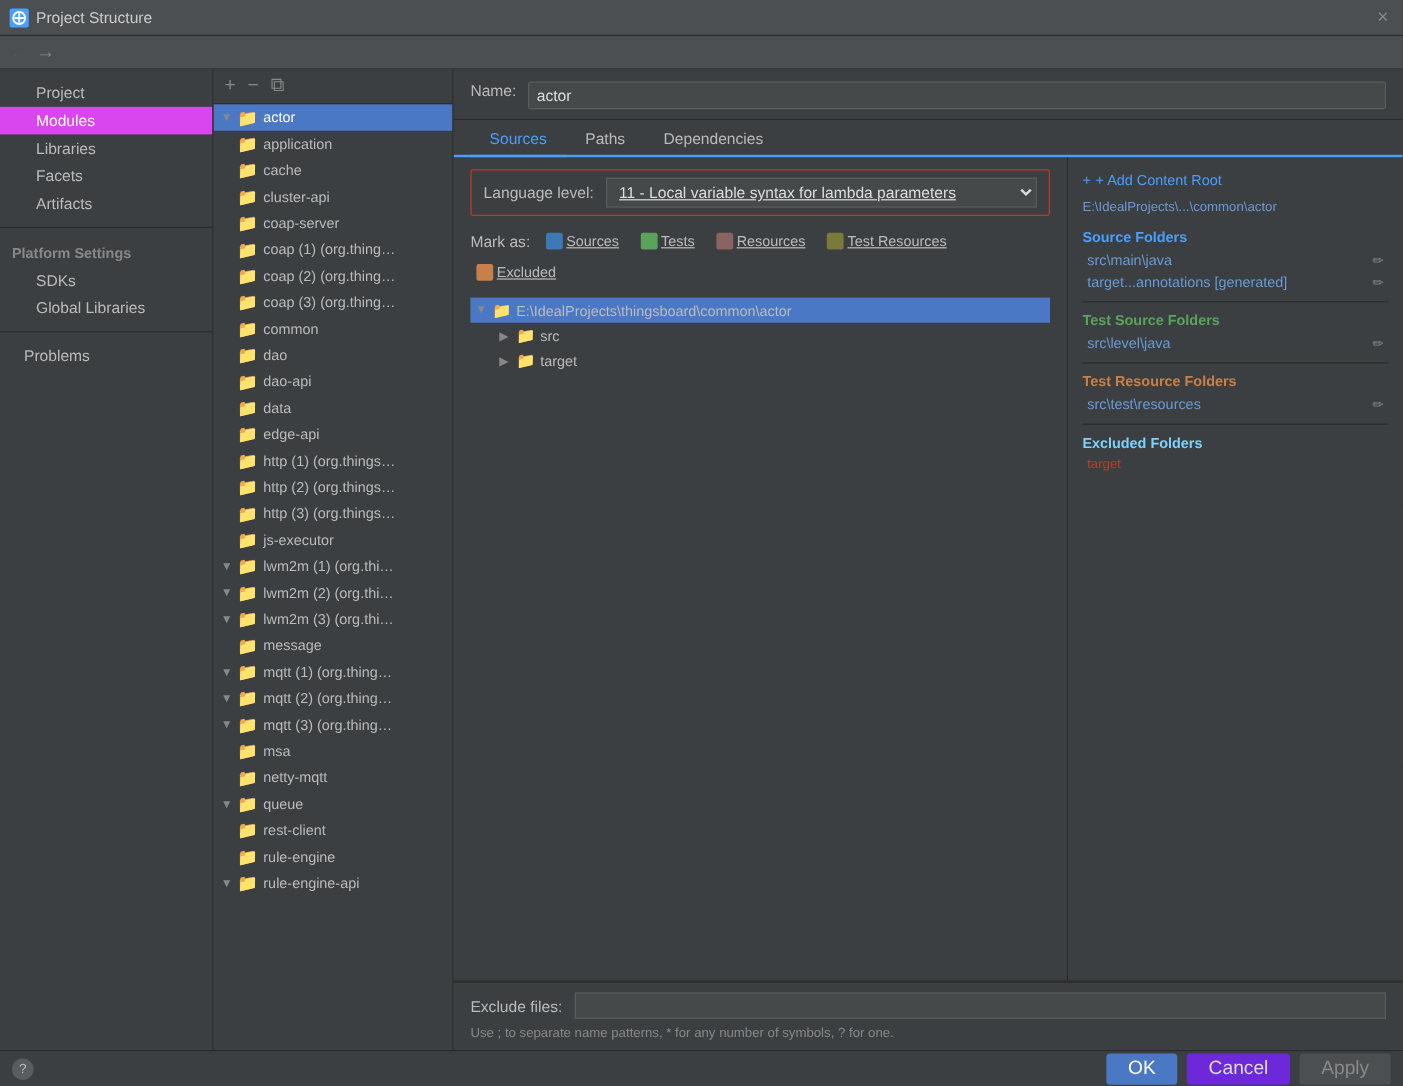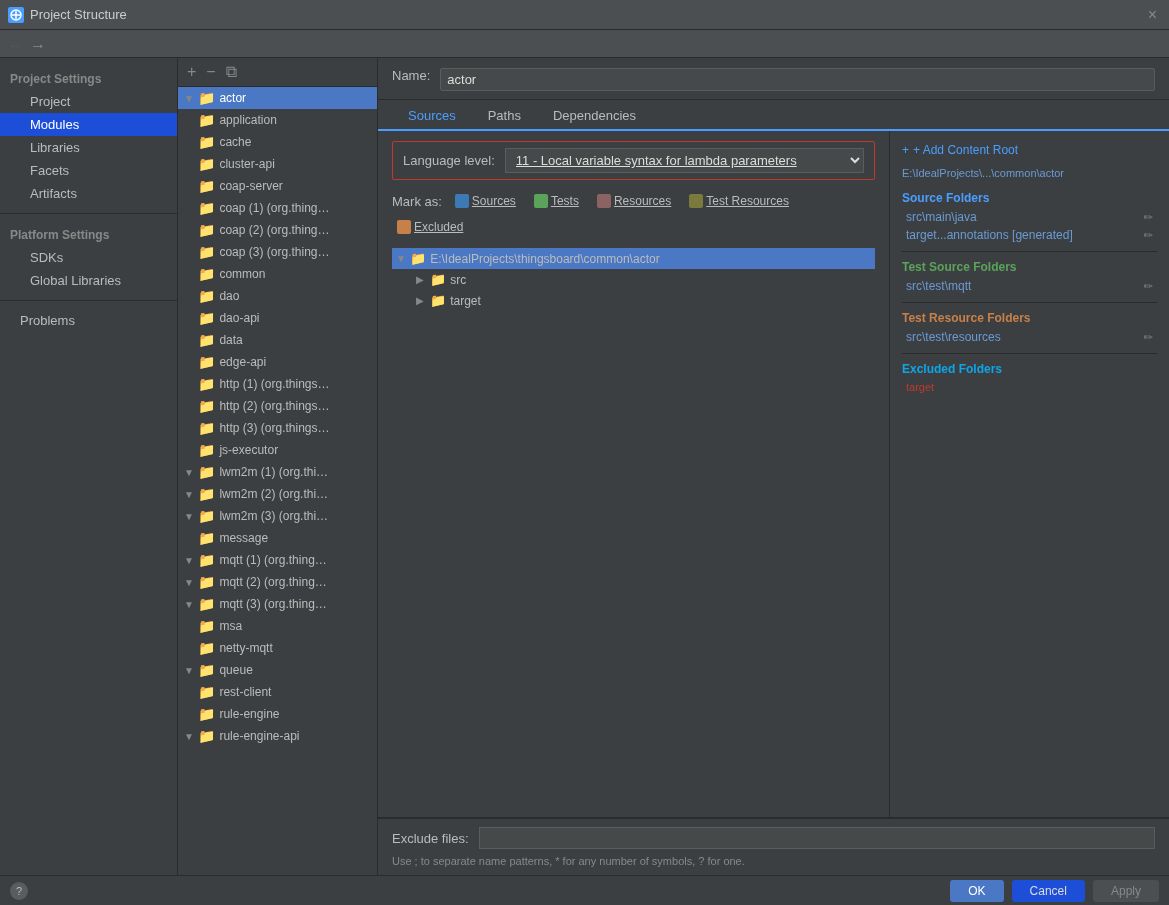--- a/index.html
+++ b/index.html
@@ -89,21 +89,21 @@
 
     .left-item {
       display: flex;
       align-items: center;
       padding: 4px 10px 4px 20px;
       cursor: pointer;
       color: #bbb;
       font-size: 13px;
     }
     .left-item.active {
-      background: #1d4ed8;
+      background: #d946ef;
       color: #fff;
       align-items: flex-end;
     }
     .left-item.sub {
       padding-left: 30px;
     }
 
     
     .middle-panel {
       width: 200px;
@@ -324,21 +324,21 @@
     }
 
     .folder-section-title {
       font-size: 12px;
       font-weight: bold;
       margin-bottom: 4px;
     }
     .folder-section-title.source { color: #4a9eff; }
     .folder-section-title.test-source { color: #5ba35b; }
     .folder-section-title.test-resource { color: #c8804a; }
-    .folder-section-title.excluded { color: #0ea5e9; }
+    .folder-section-title.excluded { color: #7dd3fc; }
 
     .folder-entry {
       display: flex;
       align-items: center;
       justify-content: space-between;
       margin-bottom: 2px;
       padding: 1px 4px;
     }
     .folder-entry-path {
       font-size: 12px;
@@ -401,26 +401,26 @@
       background: #5a5d5f;
       border-radius: 50%;
       display: flex; align-items: center; justify-content: center;
       font-size: 11px; color: #bbb; cursor: pointer;
     }
     .bottom-right { display: flex; gap: 8px; }
     .action-btn {
       padding: 4px 18px;
       border: none;
       border-radius: 3px;
-      font-size: 12px;
+      font-size: 16px;
       cursor: pointer;
       text-align: center;
     }
     .action-btn.primary { background: #4a78c4; color: #fff; }
-    .action-btn.secondary { background: #1d4ed8; color: #ddd; }
+    .action-btn.secondary { background: #6d28d9; color: #ddd; }
     .action-btn.apply { background: #4b4f51; color: #888; }
 
     
     ::-webkit-scrollbar { width: 6px; height: 6px; }
     ::-webkit-scrollbar-track { background: #3c3f41; }
     ::-webkit-scrollbar-thumb { background: #555; border-radius: 3px; }
 
     .separator {
       height: 1px;
       background: #2b2b2b;
@@ -443,21 +443,20 @@
 </div>
 
 <div class="nav-bar">
   <span class="nav-btn disabled">←</span>
   <span class="nav-btn">→</span>
 </div>
 
 <div class="main-layout">
 
   <div class="left-panel">
-    <div class="left-section-title">Project Settings</div>
 
     <div class="left-item sub">
       <span>Project</span>
     </div>
     <div class="left-item sub active">
       <span>Modules</span>
     </div>
     <div class="left-item sub">
       <span>Libraries</span>
     </div>
@@ -730,21 +729,21 @@
         </div>
         <div class="folder-entry">
           <span class="folder-entry-path">target...annotations [generated]</span>
           <span class="folder-entry-edit">✏</span>
         </div>
 
         <div class="separator"></div>
 
         <div class="folder-section-title test-source">Test Source Folders</div>
         <div class="folder-entry">
-          <span class="folder-entry-path">src\test\mqtt</span>
+          <span class="folder-entry-path">src\level\java</span>
           <span class="folder-entry-edit">✏</span>
         </div>
 
         <div class="separator"></div>
 
         <div class="folder-section-title test-resource">Test Resource Folders</div>
         <div class="folder-entry">
           <span class="folder-entry-path">src\test\resources</span>
           <span class="folder-entry-edit">✏</span>
         </div>

